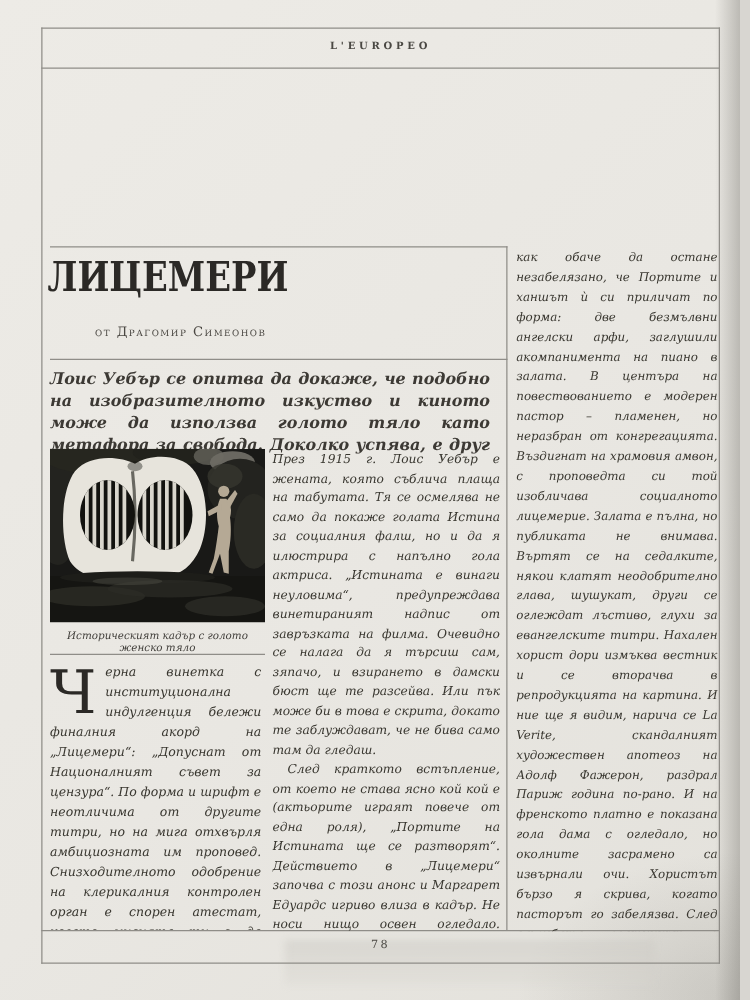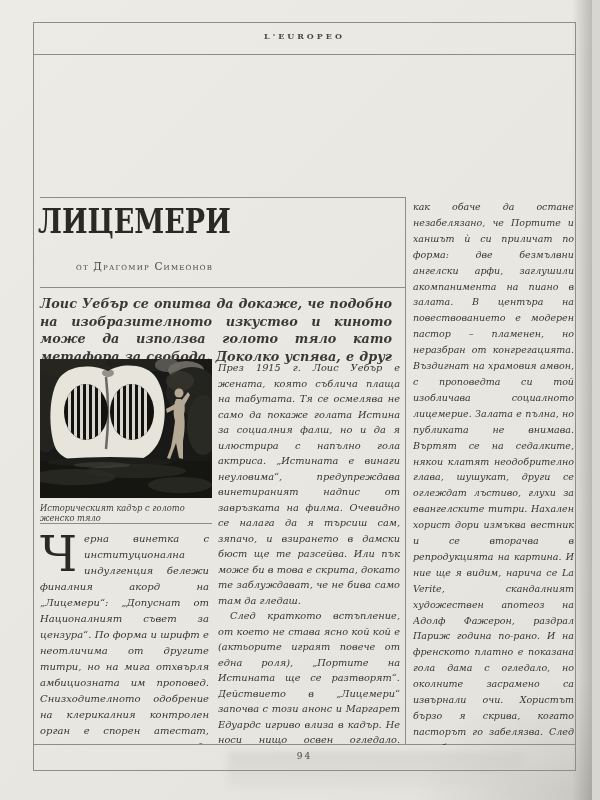--- a/index.html
+++ b/index.html
@@ -37,21 +37,21 @@
   .lead{
     position:absolute;left:40px;top:295px;width:352px;margin:0;
     font-style:italic;font-weight:bold;font-size:12.8px;line-height:17.5px;
     text-align:justify;color:#3c3934;
   }
   .photo{
     position:absolute;left:40px;top:359px;width:172px;height:139px;overflow:hidden;
   }
   .caption{
     position:absolute;left:40px;top:503px;width:172px;margin:0;
-    font-style:italic;font-size:8.3px;text-align:left;color:#403e3a;
+    font-style:italic;font-size:8.3px;text-align:center;color:#403e3a;
   }
   .col{
     position:absolute;margin:0;font-style:italic;text-align:justify;
     overflow:hidden;color:#38362f;
   }
   .col p{margin:0;}
   .col p + p{text-indent:12px;}
   .left-col{left:40px;top:531px;width:169px;height:213px;font-size:10px;line-height:16px;}
   .mid-col{left:218px;top:360px;width:182px;height:385px;font-size:9.8px;line-height:15.5px;}
   .right-col{left:413px;top:199px;width:161px;height:546px;font-size:9.5px;line-height:15.9px;}
@@ -164,15 +164,15 @@
 
   <div class="col mid-col">
     <p>През 1915 г. Лоис Уебър е жената, която съблича плаща на табутата. Тя се осмелява не само да покаже голата Истина за социалния фалш, но и да я илюстрира с напълно гола актриса. „Истината е винаги неуловима“, предупреждава винетираният надпис от завръзката на филма. Очевидно се налага да я търсиш сам, зяпачо, и взирането в дамски бюст ще те разсейва. Или пък може би в това е скрита, докато те заблуждават, че не бива само там да гледаш.</p>
     <p>След краткото встъпление, от което не става ясно кой кой е (актьорите играят повече от една роля), „Портите на Истината ще се разтворят“. Действието в „Лицемери“ започва с този анонс и Маргарет Едуардс игриво влиза в кадър. Не носи нищо освен огледало. Образът е вторично насложен, някои телесни детайли убягват от погледа. Няма</p>
   </div>
 
   <div class="col right-col">
     <p>как обаче да остане незабелязано, че Портите и ханшът ѝ си приличат по форма: две безмълвни ангелски арфи, заглушили акомпанимента на пиано в залата. В центъра на повествованието е модерен пастор – пламенен, но неразбран от конгрегацията. Въздигнат на храмовия амвон, с проповедта си той изобличава социалното лицемерие. Залата е пълна, но публиката не внимава. Въртят се на седалките, някои клатят неодобрително глава, шушукат, други се оглеждат лъстиво, глухи за евангелските титри. Нахален хорист дори измъква вестник и се вторачва в репродукцията на картина. И ние ще я видим, нарича се La Verite, скандалният художествен апотеоз на Адолф Фажерон, раздрал Париж година по-рано. И на френското платно е показана гола дама с огледало, но околните засрамено са извърнали очи. Хористът бързо я скрива, когато пасторът го забелязва. След службата вестникът е конфискуван, а изобличителят на двуличието изследва голотата със съвсем различен интерес. После се унася. Не бързайте все още да го приемете за метафора, немият филм е едва в началото си, за да е сложен в препратките. А и режисьорката ще се погрижи поуките да бъдат двойно експонирани.</p>
   </div>
 
-  <div class="page-number">94</div>
+  <div class="page-number">78</div>
 
 </div>
 
 </body></html>

